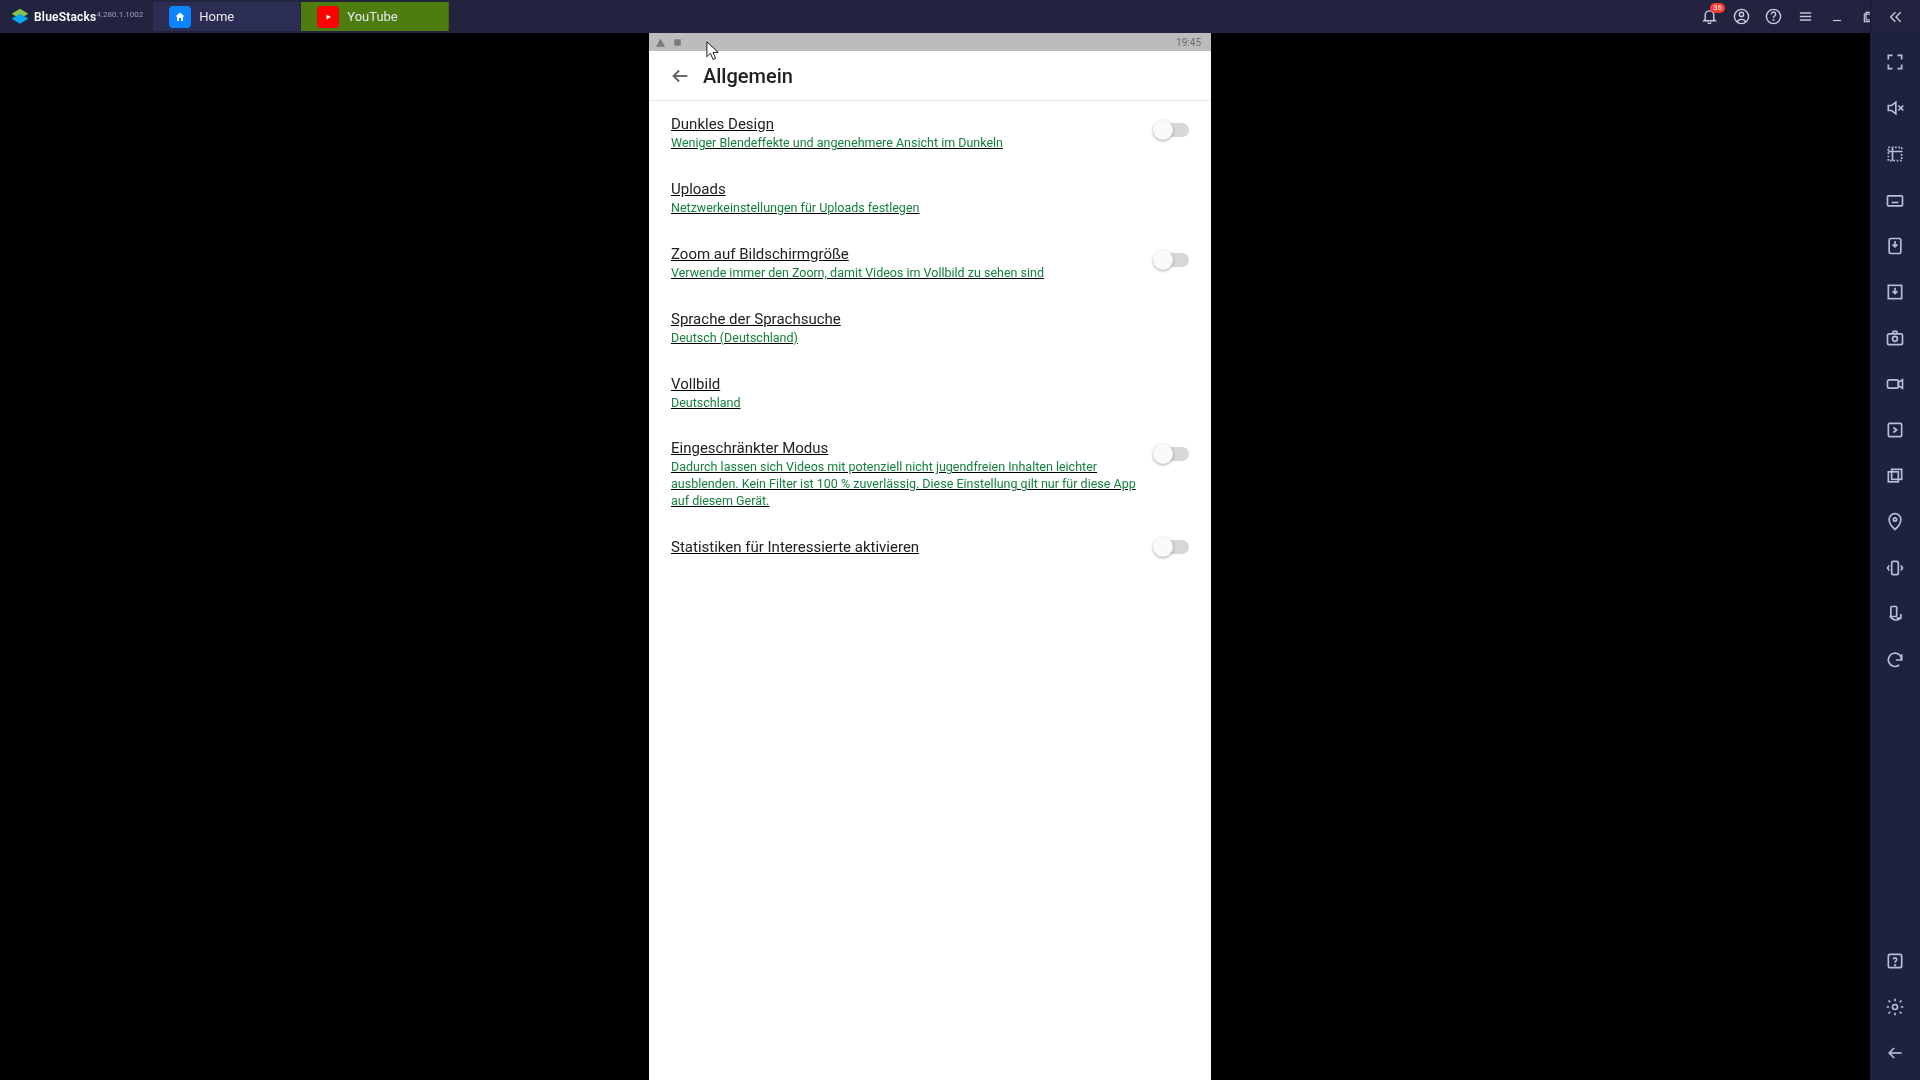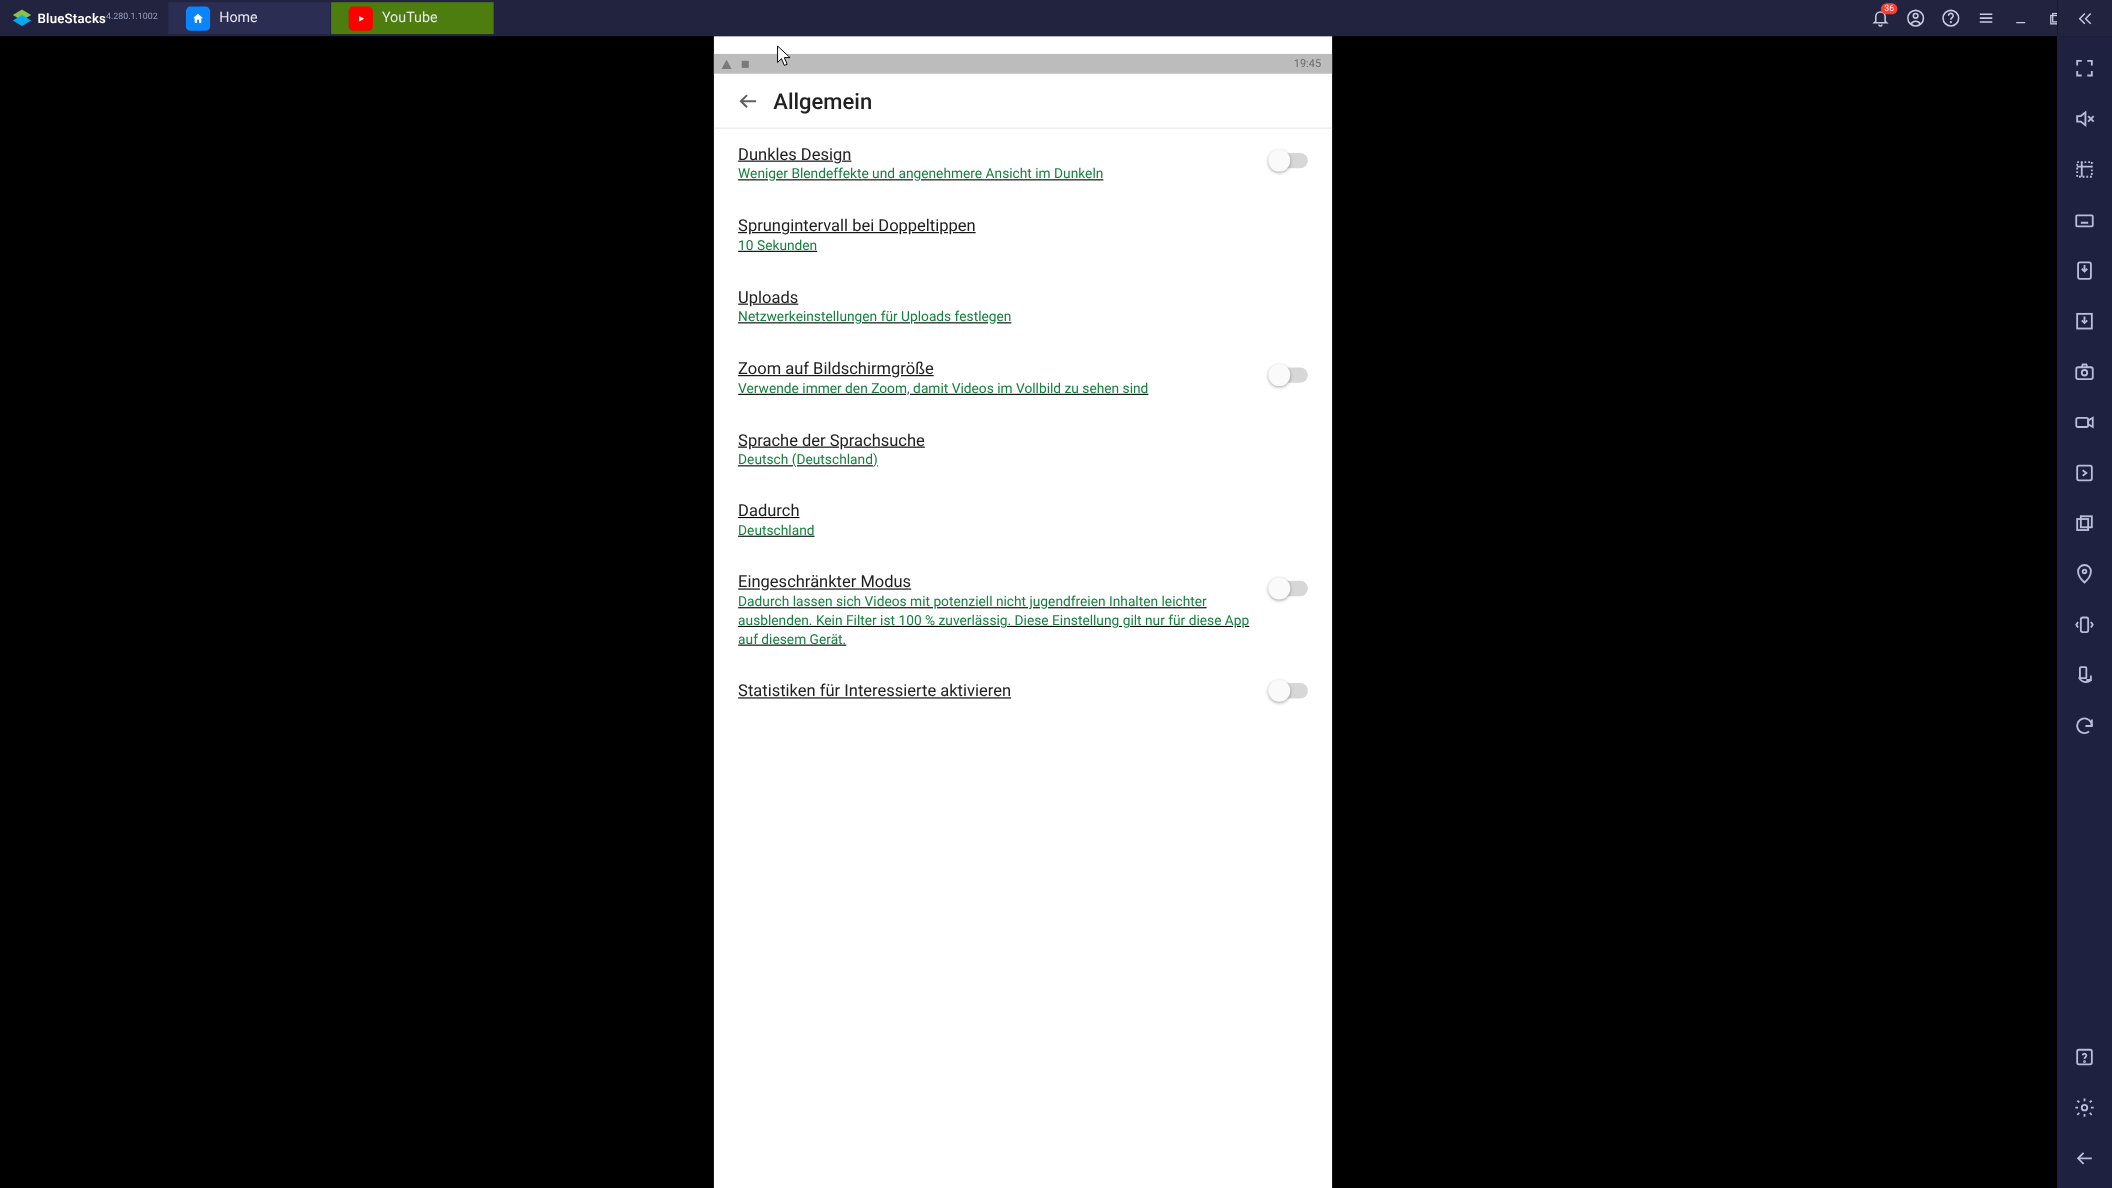--- a/index.html
+++ b/index.html
@@ -30,21 +30,21 @@
 
 .workarea { position: absolute; top: 33px; left: 0; right: 50px; bottom: 0; background: #000; }
 
 
 .rsidebar { position: absolute; top: 33px; right: 0; bottom: 0; width: 50px; background: #1f2140; display: flex; flex-direction: column; align-items: center; padding-top: 18px; gap: 24px; color: #b8bdd8; }
 .rsidebar .ricon { width: 22px; height: 22px; cursor:pointer; display:flex; align-items:center; justify-content:center; }
 .rsidebar .rspacer { flex:1; }
 
 
 .phone { position: absolute; top: 33px; left: 649px; width: 562px; bottom: 0; background: #fff; display:flex; flex-direction:column;}
-.statusbar { height: 18px; background: #bcbcbc; display:flex; align-items:center; padding: 4px 6px; color:#6a6a6a; font-size:10px;margin-top:16px;}
+.statusbar { height: 18px; background: #bcbcbc; display:flex; align-items:center; padding: 4px 6px; color:#6a6a6a; font-size:10px;}
 .statusbar .left-icons { display:flex; gap:6px; align-items:center;}
 .statusbar .right-time { margin-left:auto; padding-right:4px;}
 .statusbar .mini-icon { width:11px; height:11px; }
 
 .appbar { height: 50px; display:flex; align-items:center; padding: 0 10px; border-bottom: 1px solid #e7e7e7;}
 .back-btn { width: 42px; height:42px; display:flex; align-items:center; justify-content:center; cursor:pointer; color:#5f5f5f; border-radius:50%;}
 .appbar-title { font-size: 20px; color:#212121; font-weight:500; margin-left:2px;}
 
 .settings-list { flex:1; overflow:auto; padding-bottom: 20px;}
 .item { padding: 14px 22px; display:flex; align-items:flex-start; cursor:pointer;}
@@ -301,26 +301,20 @@
     <div class="item">
       <div class="txt">
         <div class="title">Dunkles Design</div>
         <div class="sub">Weniger Blendeffekte und angenehmere Ansicht im Dunkeln</div>
       </div>
       <div class="toggle">
           <div class="knob"></div>
         </div>
     </div>
 
-    <div class="item">
-      <div class="txt">
-        <div class="title">Sprungintervall bei Doppeltippen</div>
-        <div class="sub">10 Sekunden</div>
-      </div>
-    </div>
 
     <div class="item">
       <div class="txt">
         <div class="title">Uploads</div>
         <div class="sub">Netzwerkeinstellungen für Uploads festlegen</div>
       </div>
     </div>
 
     <div class="item">
       <div class="txt">
@@ -334,21 +328,21 @@
 
     <div class="item">
       <div class="txt">
         <div class="title">Sprache der Sprachsuche</div>
         <div class="sub">Deutsch (Deutschland)</div>
       </div>
     </div>
 
     <div class="item">
       <div class="txt">
-        <div class="title">Dadurch</div>
+        <div class="title">Vollbild</div>
         <div class="sub">Deutschland</div>
       </div>
     </div>
 
     <div class="item">
       <div class="txt">
         <div class="title">Eingeschränkter Modus</div>
         <div class="sub">Dadurch lassen sich Videos mit potenziell nicht jugendfreien Inhalten leichter ausblenden. Kein Filter ist 100 % zuverlässig. Diese Einstellung gilt nur für diese App auf diesem Gerät.</div>
       </div>
       <div class="toggle">

